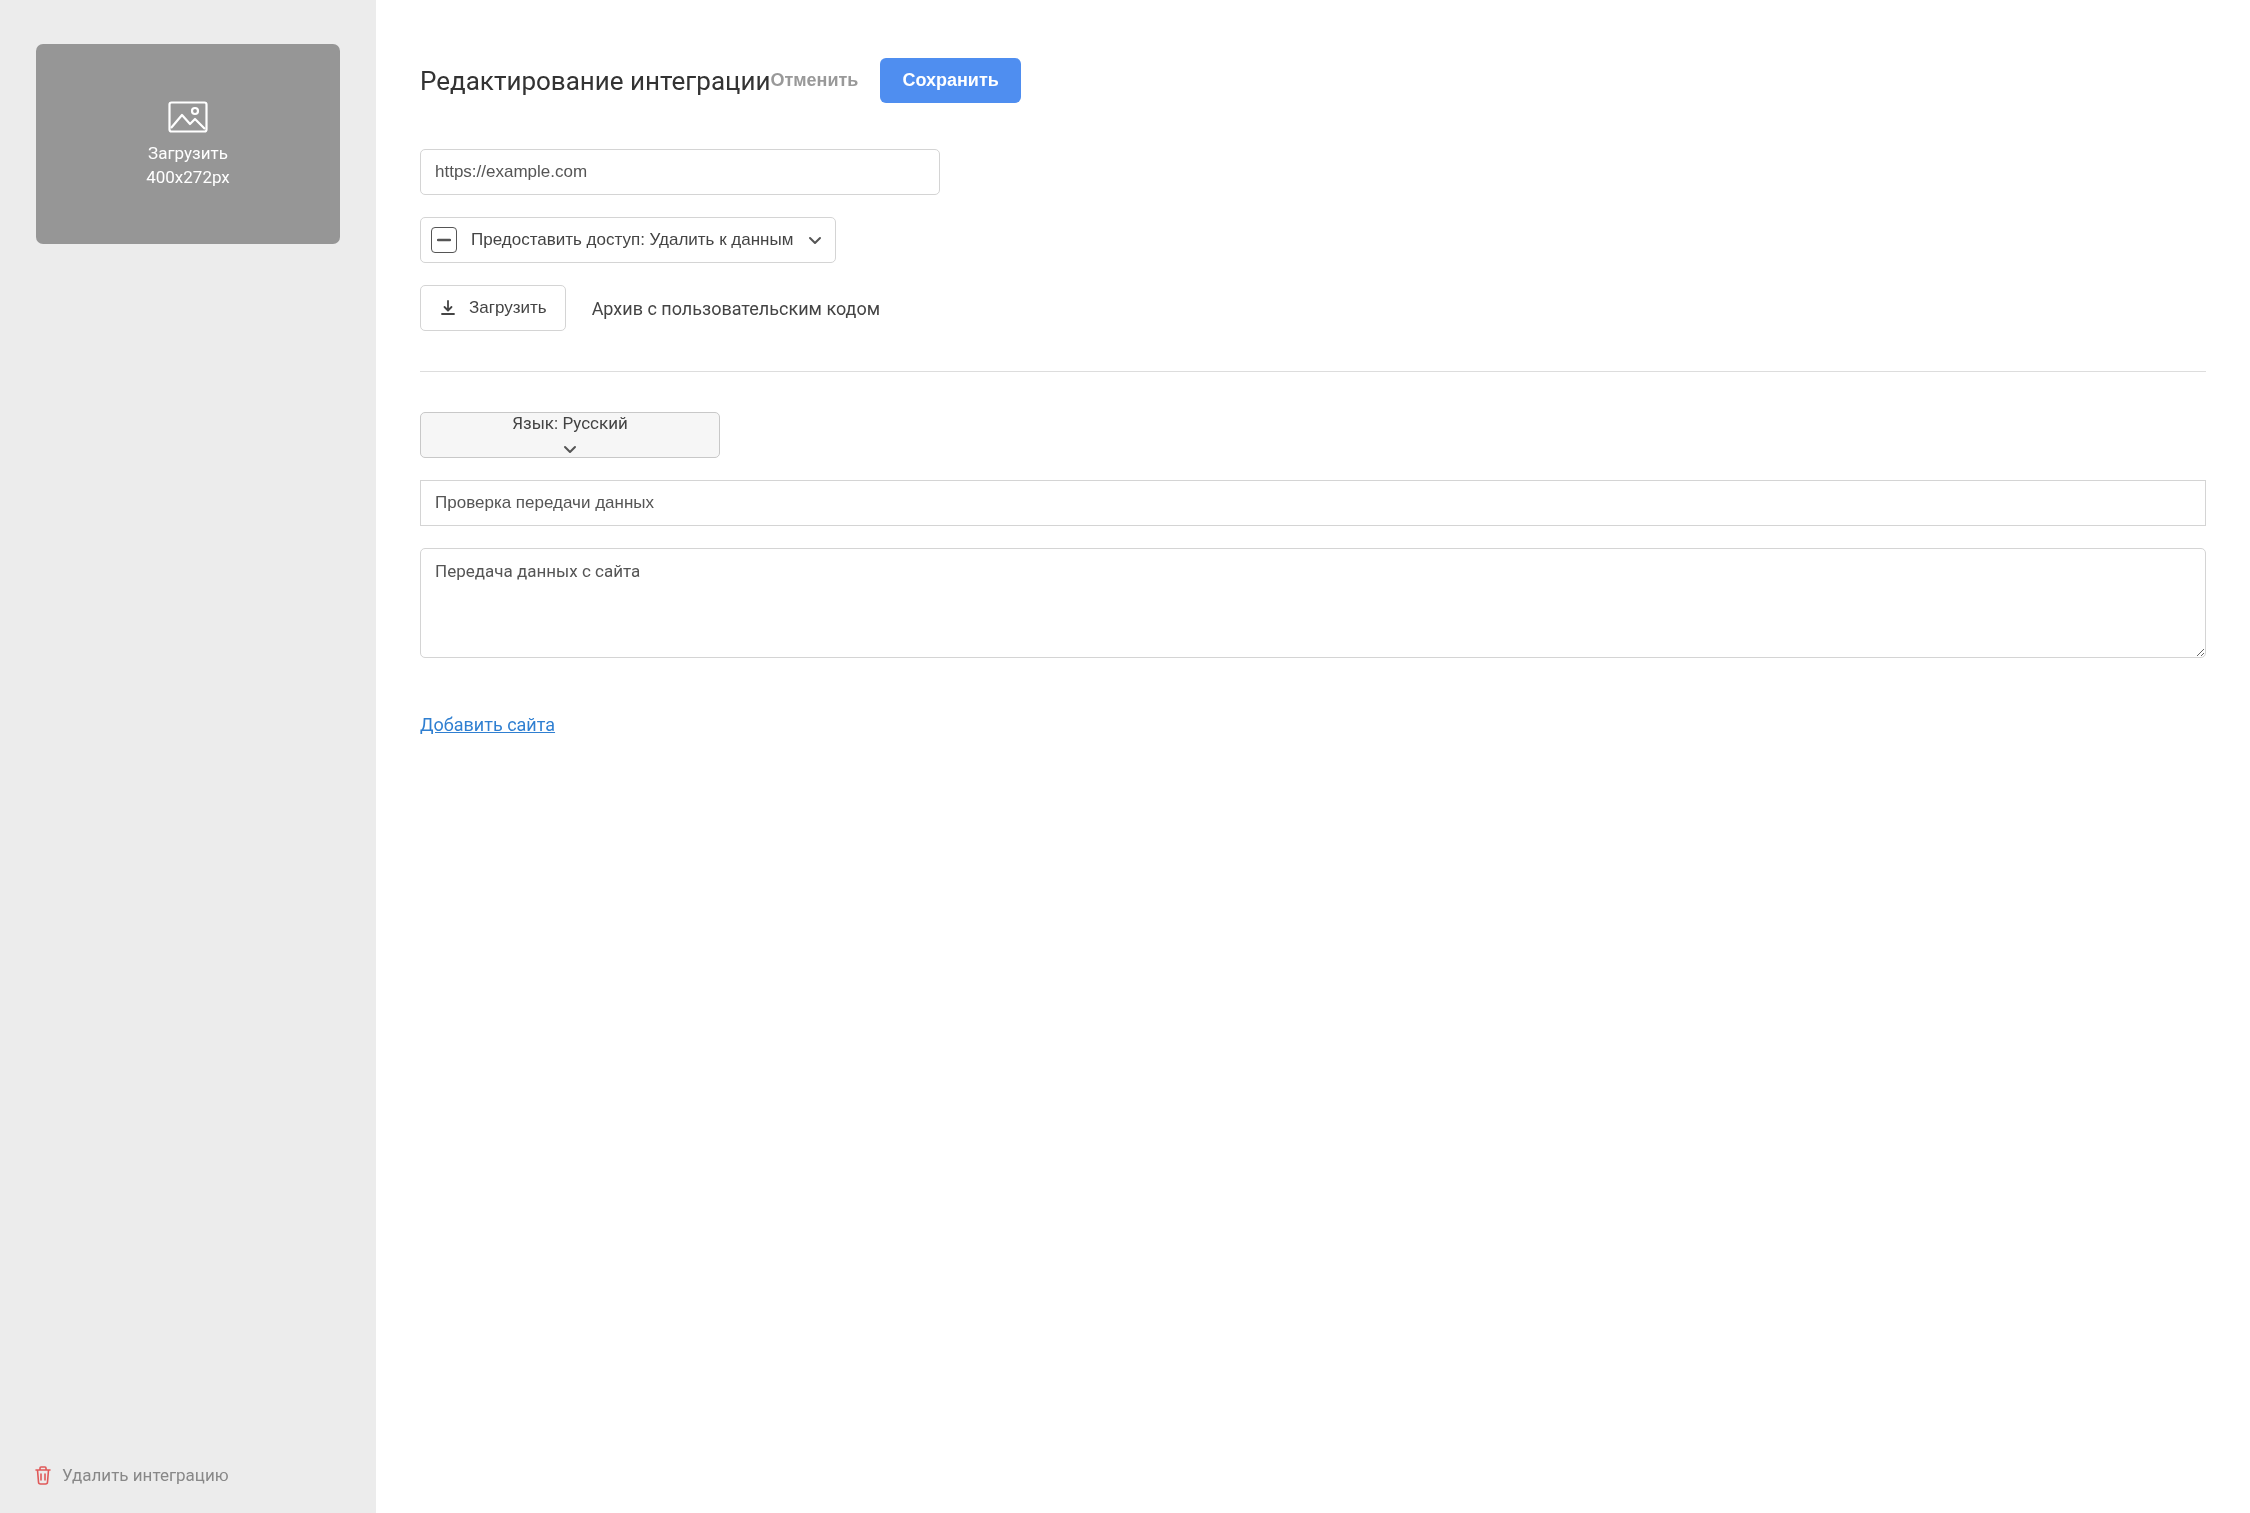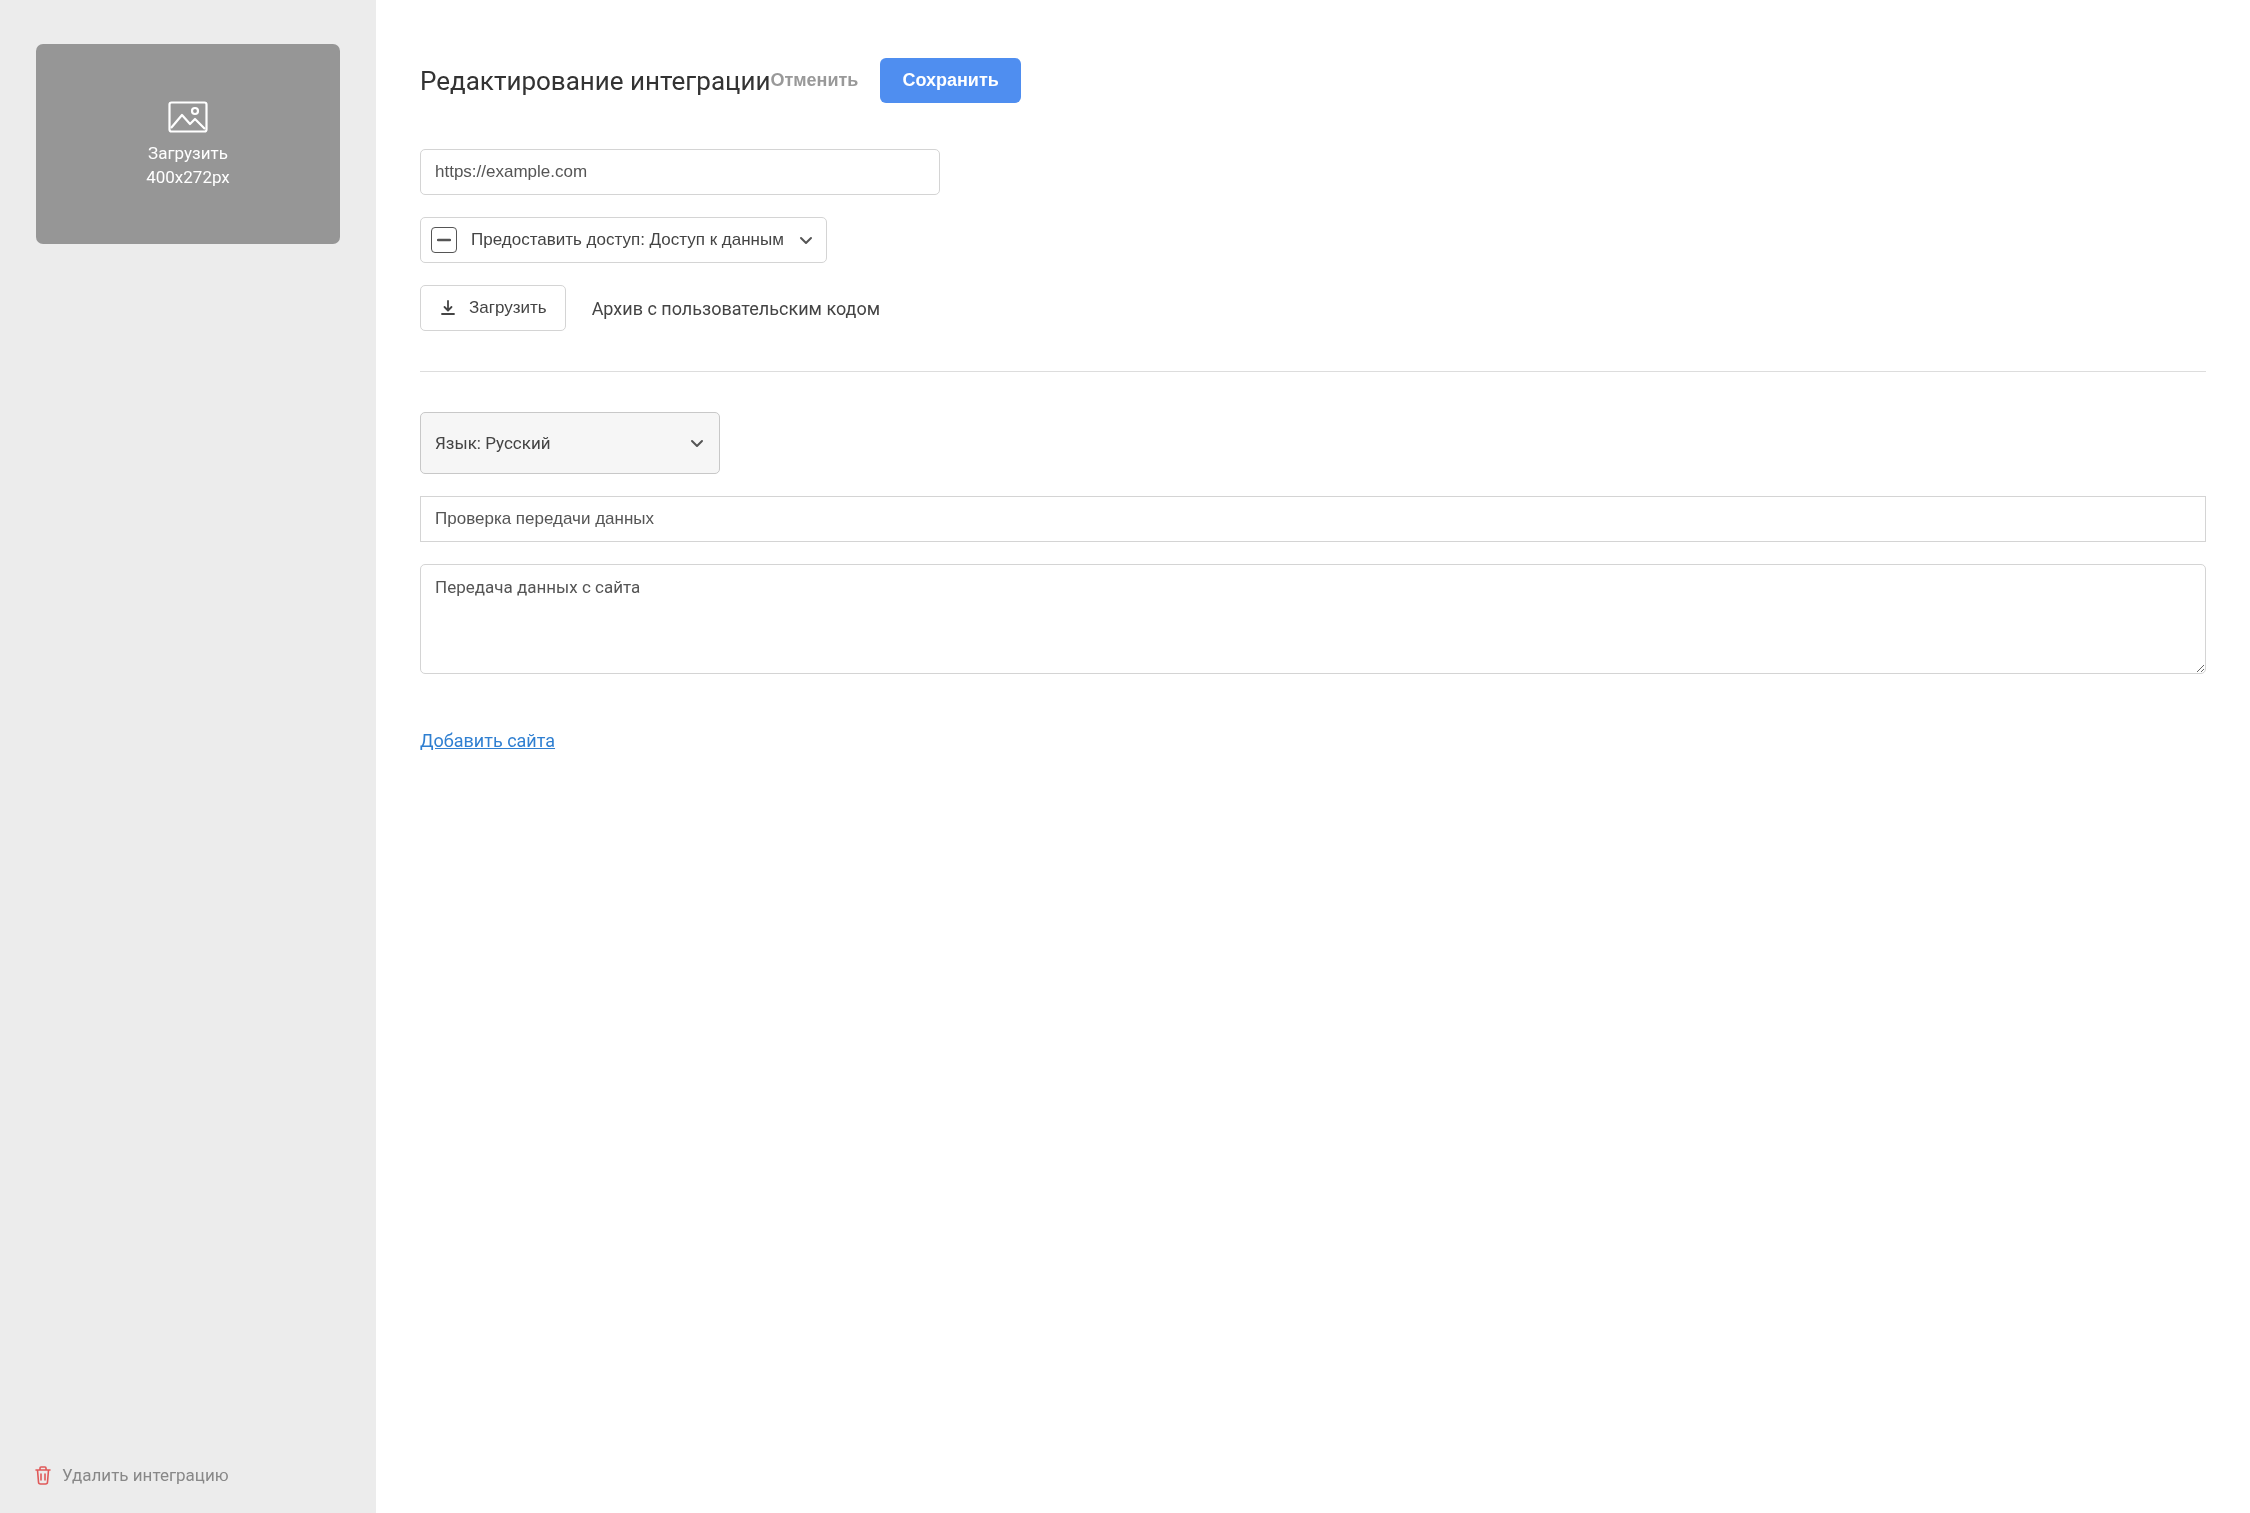--- a/index.html
+++ b/index.html
@@ -143,26 +143,27 @@
   }
   .upload-caption { font-size: 18px; color: #444; }
   .divider { border: none; border-top: 1px solid #ddd; margin: 0 0 40px 0; }
   .lang-select {
     display: inline-flex;
     align-items: center;
     justify-content: space-between;
     border: 1px solid #c8c8c8;
     border-radius: 5px;
     background: #f6f6f6;
-    height: 62px;
+    height: 46px;
     padding: 0 14px;
     font-size: 17px;
     color: #444;
     cursor: pointer;
     width: 300px;
+    flex-direction: column;
   }
   .name-input {
     width: 100%;
     height: 46px;
     border: 1px solid #d4d4d4;
     border-radius: 0;
     padding: 8px 14px;
     font-size: 17px;
     color: #555;
     background: #fff;
@@ -224,21 +225,21 @@
       <input class="input-text" type="text" value="https://example.com" style="">
     </div>
 
     <div class="row">
       <button class="access-btn">
         <span class="icon-box">
           <svg width="14" height="14" viewBox="0 0 14 14">
               <line x1="1" y1="7" x2="13" y2="7" stroke="#555" stroke-width="2.4" stroke-linecap="round"></line>
             </svg>
         </span>
-        <span class="label">Предоставить доступ: Доступ к данным</span>
+        <span class="label">Предоставить доступ: Удалить к данным</span>
         <svg width="16" height="16" viewBox="0 0 16 16">
             <path d="M3 6l5 5 5-5" stroke="#555" stroke-width="2" fill="none" stroke-linecap="round" stroke-linejoin="round"></path>
           </svg>
       </button>
     </div>
 
     <div class="upload-row">
       <button class="btn-upload">
         <svg width="18" height="18" viewBox="0 0 18 18" fill="none">
           <path d="M9 2v9M5.5 8L9 11.5 12.5 8" stroke="#444" stroke-width="1.8" stroke-linecap="round" stroke-linejoin="round"></path>

